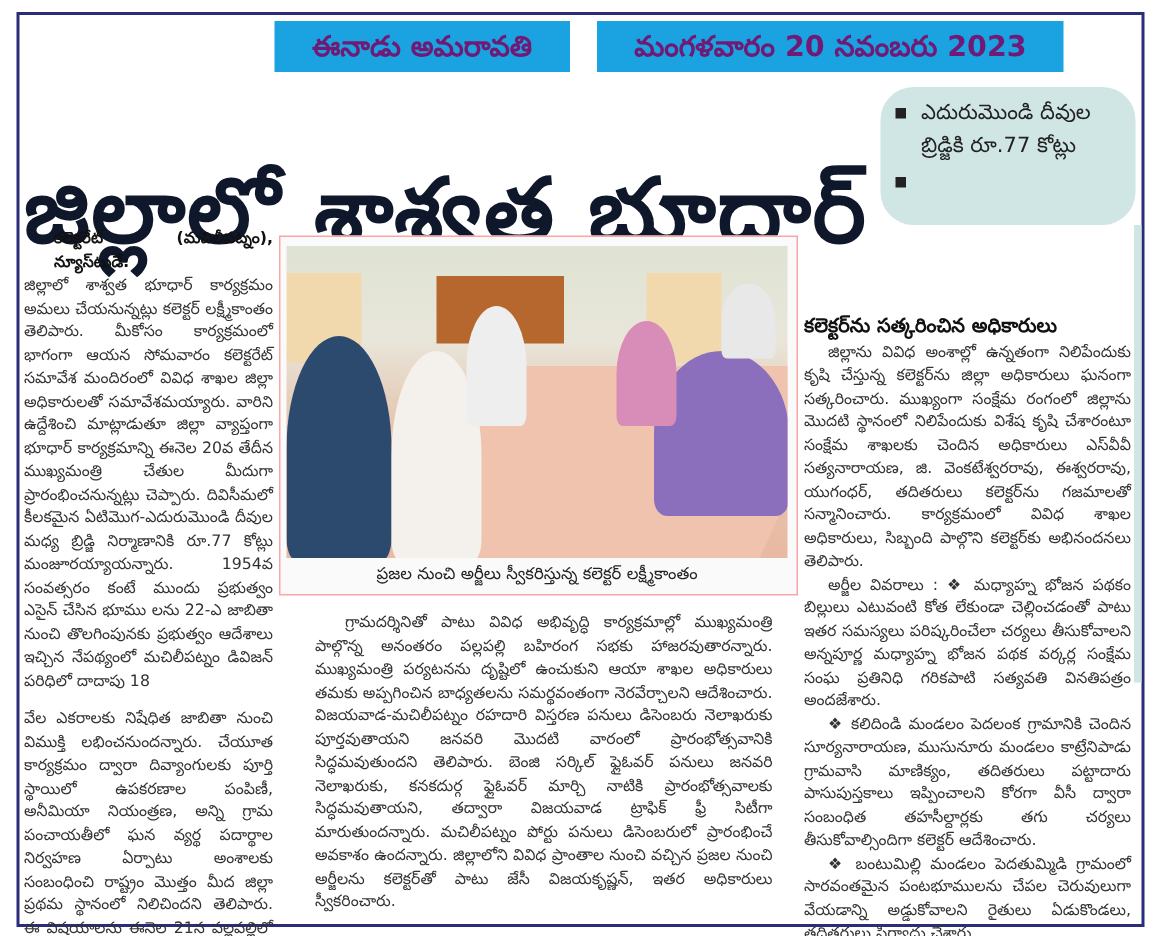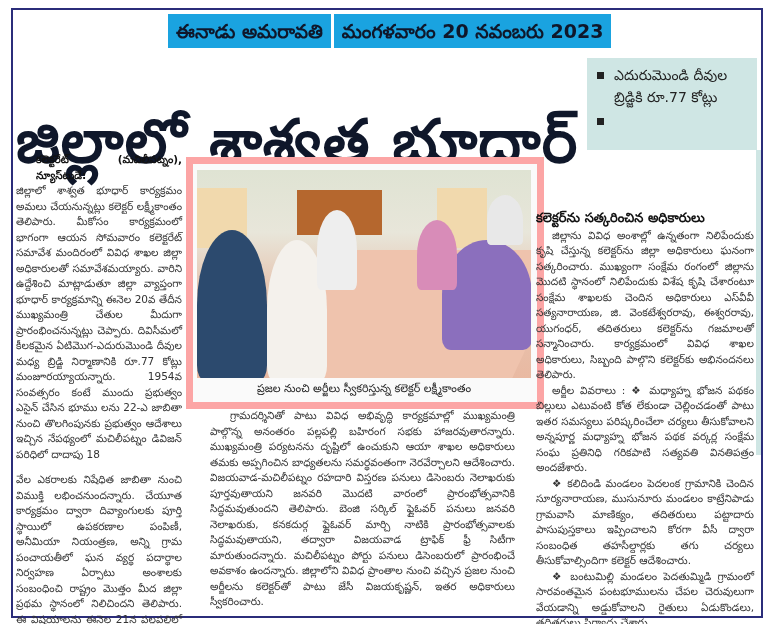--- a/index.html
+++ b/index.html
@@ -1,28 +1,28 @@
 <!DOCTYPE html>
 <html><head>
 <meta charset="utf-8">
 <style>
   html, body { margin: 0; padding: 0; background: #ffffff; }
   body { width: 775px; height: 624px; position: relative; overflow: hidden; font-family: "DejaVu Sans", sans-serif; color: #222; }
   .frame { position: absolute; left: 11px; top: 8px; width: 752px; height: 610px; border: 2px solid #2b2d7a; box-sizing: border-box; background: #fff; }
   .masthead { position: absolute; left: 168px; top: 14px; height: 34px; display: flex; gap: 3px; }
-  .mast-cell { background: #1aa3e0; color: #0f172a; font-weight: bold; font-size: 19px; line-height: 34px; padding: 0 8px; white-space: nowrap; }
+  .mast-cell { background: #1aa3e0; color: #701a75; font-weight: bold; font-size: 19px; line-height: 34px; padding: 0 25px; white-space: nowrap; margin-left: 15px; }
   .headline { position: absolute; left: 16px; top: 62px; width: 560px; font-size: 60px; font-weight: bold; line-height: 78px; color: #0f172a; white-space: nowrap; letter-spacing: 1px; margin-top: 40px; }
-  .highlights { position: absolute; left: 587px; top: 58px; width: 170px; height: 92px; background: #cfe6e4; padding: 6px 6px 6px 10px; box-sizing: border-box; }
+  .highlights { position: absolute; left: 587px; top: 58px; width: 170px; height: 92px; background: #cfe6e4; padding: 6px 6px 6px 10px; box-sizing: border-box; border-radius: 22px; }
   .hl-item { display: flex; gap: 10px; font-size: 14px; line-height: 22px; color: #222; margin-bottom: 2px; }
   .hl-bullet { width: 7px; height: 7px; background: #222; margin-top: 8px; flex: none; }
   .col-left { position: absolute; left: 16px; top: 152px; width: 166px; font-size: 10.5px; line-height: 15.5px; color: #333; text-align: justify; }
   .dateline { font-weight: bold; color: #111; padding-left: 20px; }
   .col-left p { margin: 0; }
   .col-left .break { margin-top: 10px; }
-  .photo-box { position: absolute; left: 186px; top: 157px; width: 344px; height: 238px; border: 7px solid #fca5a5; background: #fafafa; }
+  .photo-box { position: absolute; left: 186px; top: 157px; width: 344px; height: 238px; border: 1px solid #fca5a5; background: #fafafa; }
   .photo { position: absolute; left: 4px; top: 6px; width: 334px; height: 208px; background: linear-gradient(180deg, #dfe3d3 0%, #e8e6da 30%, #e6c7b3 55%, #e9b9a2 100%); overflow: hidden; }
   .wall-door { position: absolute; top: 20px; left: 100px; width: 85px; height: 45px; background: #b5672e; }
   .wall-win { position: absolute; top: 18px; width: 50px; height: 60px; background: #f1d9ad; }
   .table { position: absolute; left: 100px; top: 80px; width: 240px; height: 150px; background: #efc3ad; transform: skewX(-25deg); }
   .person { position: absolute; border-radius: 50% 50% 10% 10%; }
   .caption { position: absolute; left: 4px; top: 216px; width: 334px; text-align: center; font-size: 11px; color: #222; line-height: 18px; }
   .col-mid { position: absolute; left: 200px; top: 398px; width: 325px; font-size: 10.5px; line-height: 15.5px; color: #333; text-align: justify; }
   .col-mid p { margin: 10px; text-indent: 20px; }
   .col-right { position: absolute; left: 536px; top: 210px; width: 218px; font-size: 10.5px; line-height: 15.5px; color: #333; text-align: justify; }
   .sub-head { font-weight: bold; font-size: 13px; color: #111; margin: 0 0 2px 0; }

